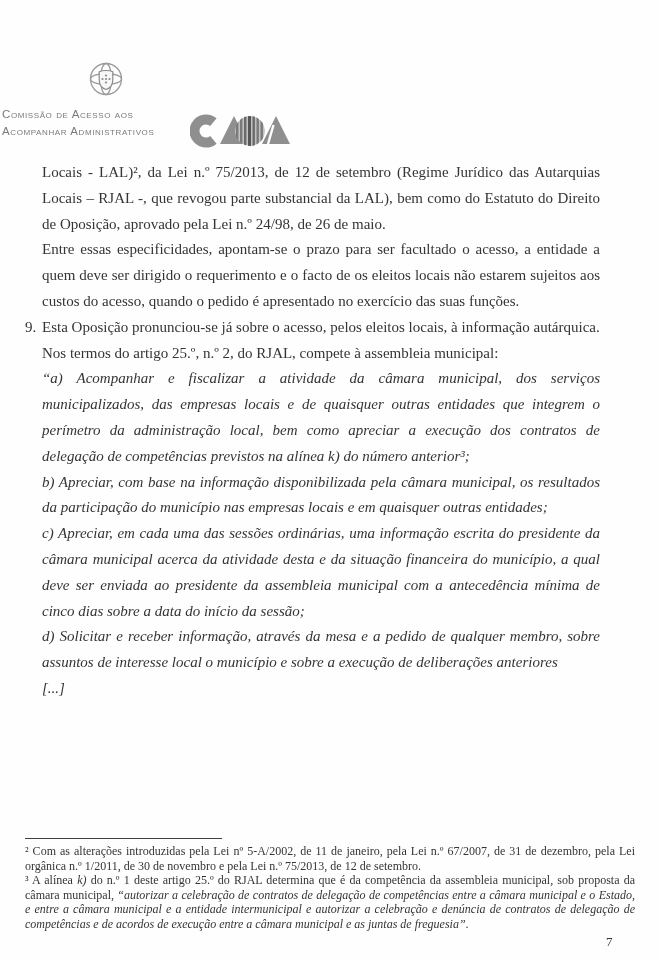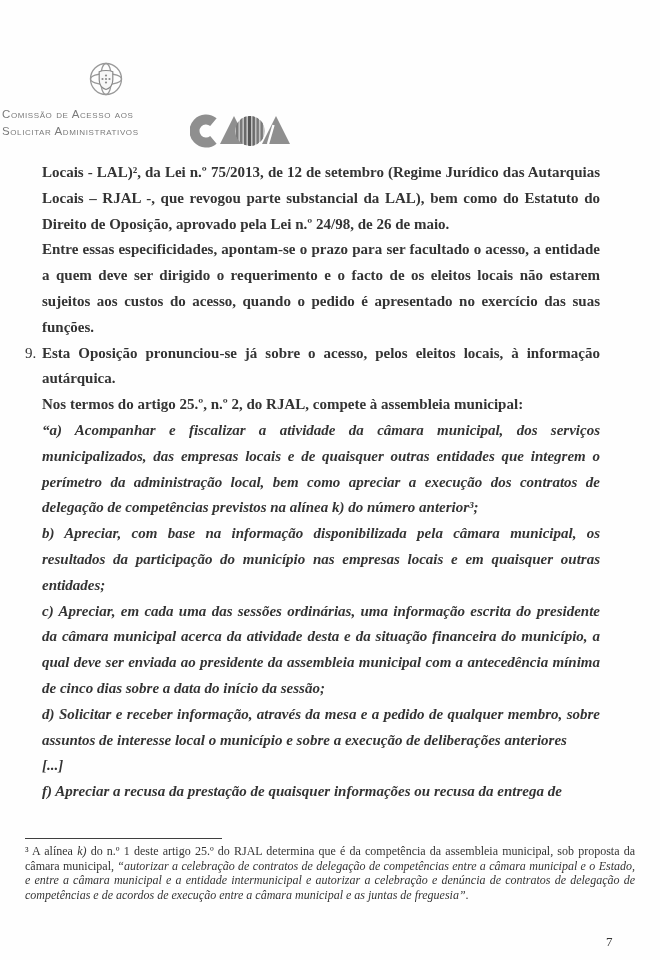--- a/index.html
+++ b/index.html
@@ -25,21 +25,21 @@
     white-space:nowrap;
   }
   .cada-logo { position:absolute; left:190px; top:113px; }
 
   
   .content {
     position:absolute; left:42px; top:160px; width:558px;
     font-size:15px; line-height:25.8px;
     text-align:justify;
   }
-  .content p { margin:0;font-weight:bold; }
+  .content p { margin:0; }
   .quote { font-style:italic; margin-left:15px; }
   .num-item { position:relative; }
   .item-num { position:absolute; left:-17px; top:0; }
 
   
   .footnotes {
     position:absolute; left:25px; top:838px; width:610px;
     font-size:12px; line-height:14.6px;
     text-align:justify;
   }
@@ -69,21 +69,21 @@
       <circle cx="21" cy="17.5" r="1.1"></circle>
       <circle cx="17.5" cy="21" r="1.1"></circle>
       <circle cx="24.5" cy="21" r="1.1"></circle>
       <circle cx="21" cy="24.5" r="1.1"></circle>
       <circle cx="21" cy="21" r="1.1"></circle>
     </g>
   </svg>
 
   <div class="org-name">
     <div>Comissão de Acesso aos</div>
-    <div>Solicitar Administrativos</div>
+    <div>Acompanhar Administrativos</div>
   </div>
 
   <svg class="cada-logo" width="102" height="36" viewBox="0 0 102 36">
     <defs>
       <clipPath id="discClip">
           <circle cx="60" cy="18" r="15"></circle>
         </clipPath>
     </defs>
 
     <path d="M23.4 9.2 A11.5 11.5 0 1 0 23.4 26.8" stroke="#8f8f8f" stroke-width="10" fill="none"></path>
@@ -114,23 +114,23 @@
       <p>Esta Oposição pronunciou-se já sobre o acesso, pelos eleitos locais, à informação autárquica.</p>
     </div>
 
     <p>Nos termos do artigo 25.º, n.º 2, do RJAL, compete à assembleia municipal:</p>
 
     <p class="quote">“a) Acompanhar e fiscalizar a atividade da câmara municipal, dos serviços municipalizados, das empresas locais e de quaisquer outras entidades que integrem o perímetro da administração local, bem como apreciar a execução dos contratos de delegação de competências previstos na alínea k) do número anterior³;</p>
     <p class="quote">b) Apreciar, com base na informação disponibilizada pela câmara municipal, os resultados da participação do município nas empresas locais e em quaisquer outras entidades;</p>
     <p class="quote">c) Apreciar, em cada uma das sessões ordinárias, uma informação escrita do presidente da câmara municipal acerca da atividade desta e da situação financeira do município, a qual deve ser enviada ao presidente da assembleia municipal com a antecedência mínima de cinco dias sobre a data do início da sessão;</p>
     <p class="quote">d) Solicitar e receber informação, através da mesa e a pedido de qualquer membro, sobre assuntos de interesse local o município e sobre a execução de deliberações anteriores</p>
     <p class="quote">[...]</p>
-    <p class="quote">f) Apreciar a recusa da prestação de quaisquer informações ou recusa da entrega de</p>
   </main>
 
   <footer class="footnotes">
     <div class="fn-rule"></div>
+    <p>² Com as alterações introduzidas pela Lei nº 5-A/2002, de 11 de janeiro, pela Lei n.º 67/2007, de 31 de dezembro, pela Lei orgânica n.º 1/2011, de 30 de novembro e pela Lei n.º 75/2013, de 12 de setembro.</p>
     <p><span class="rm">³ A alínea </span><span class="it">k)</span><span class="rm"> do n.º 1 deste artigo 25.º do RJAL determina que é da competência da assembleia municipal, sob proposta da câmara municipal, </span><span class="it">“autorizar a celebração de contratos de delegação de competências entre a câmara municipal e o Estado, e entre a câmara municipal e a entidade intermunicipal e autorizar a celebração e denúncia de contratos de delegação de competências e de acordos de execução entre a câmara municipal e as juntas de freguesia”</span><span class="rm">.</span></p>
   </footer>
 
   <div class="page-num">7</div>
 
 </div>
 
 </body></html>

